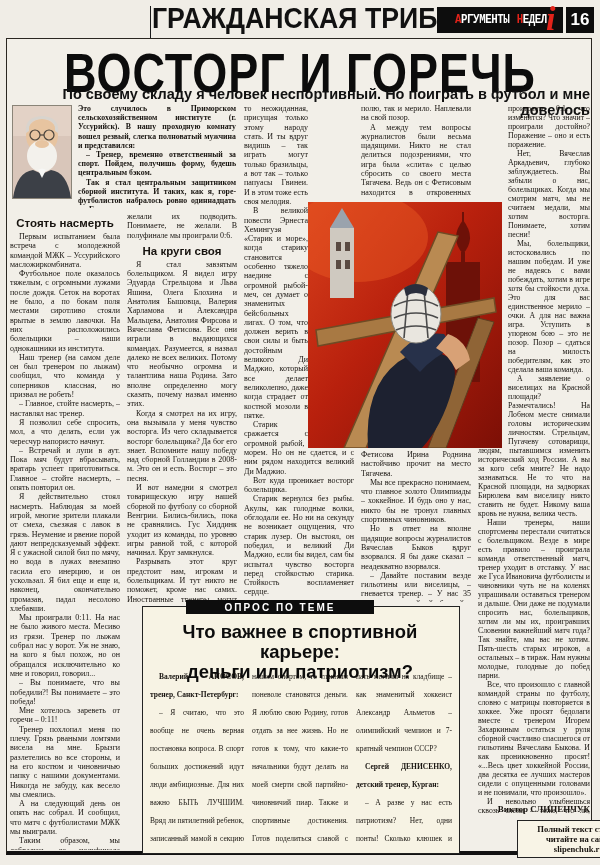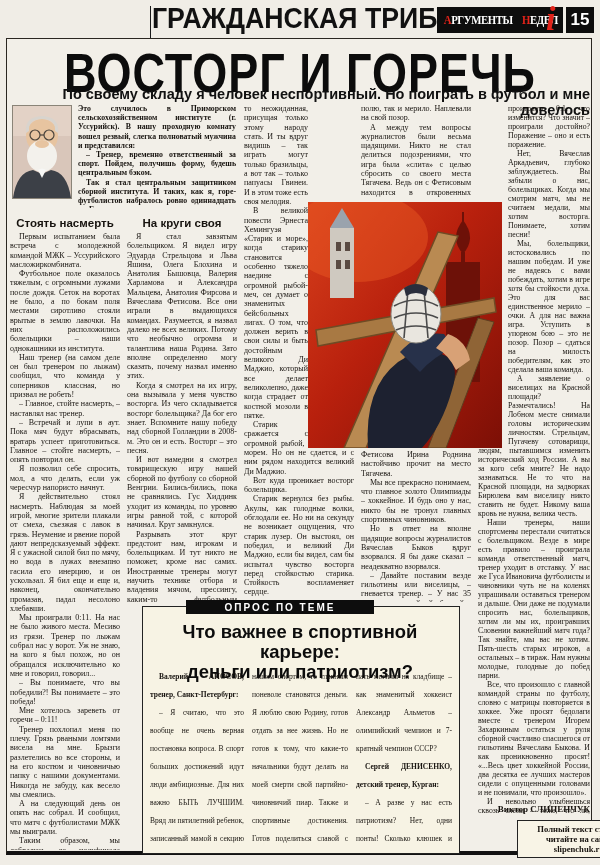--- a/index.html
+++ b/index.html
@@ -8,21 +8,21 @@
   .abs{position:absolute;}
   
   .issue-info{left:6px;top:22px;width:140px;font-family:"Liberation Sans",sans-serif;
       font-size:7.5px;color:#222;margin-top:34px;}
   .mast-rule{left:150px;top:6px;width:0;height:32px;border-left:1px solid #1a1a1a;}
   .section-title{left:152px;top:2px;width:280px;text-align:center;
       font-family:"Liberation Sans",sans-serif;font-weight:700;font-size:29px;
       letter-spacing:0px;transform:scaleX(.92);transform-origin:left top;white-space:nowrap;color:#111;}
   .logo-box{left:437px;top:7px;width:126px;height:26px;background:#0d0d0d;
       display:flex;align-items:center;justify-content:center;gap:3px;
-      font-family:Liberation Serif, serif;font-weight:700;font-size:12px;}
+      font-family:Liberation Mono, monospace;font-weight:700;font-size:12px;}
   .logo-word{display:inline-block;color:#fff;letter-spacing:-0.5px;transform:scaleX(.9);}
   .logo-word::first-letter{color:#e2231a;}
   .logo-i{left:546px;top:2px;font-family:"Liberation Serif",serif;font-style:italic;
       font-weight:700;font-size:34px;color:#e2231a;line-height:1;}
   .page-num{left:566px;top:7px;width:28px;height:26px;background:#0d0d0d;color:#fff;
       font-family:"Liberation Sans",sans-serif;font-weight:700;font-size:17px;
       display:flex;align-items:center;justify-content:center;}
   
   .main-box{left:6px;top:38px;width:584px;height:812px;border:1px solid #2b2721;
       border-bottom:4px solid #121212;background:#f2efe8;}
@@ -69,21 +69,21 @@
 <body>
 
 <div class="abs issue-info">• №9(199), четверг 11 марта 2010 года •</div>
 <div class="abs mast-rule"></div>
 <div class="abs section-title">ГРАЖДАНСКАЯ ТРИБУНА</div>
 <div class="abs logo-box">
   <span class="logo-word">АРГУМЕНТЫ</span>
   <span class="logo-word">НЕДЕЛ</span>
 </div>
 <div class="abs logo-i">i</div>
-<div class="abs page-num">15</div>
+<div class="abs page-num">16</div>
 
 <div class="abs main-box"></div>
 <div class="abs headline">ВОСТОРГ И ГОРЕЧЬ</div>
 <div class="abs deck">По своему складу я человек неспортивный. Но поиграть в футбол и мне довелось</div>
 
 <div class="abs intro" style="left:12px;top:104px;width:224px;height:104px;">
   <span class="portrait"><svg width="58" height="92" viewBox="0 0 58 92">
     <rect width="58" height="92" fill="#d9c6ba"></rect>
     <rect width="58" height="30" fill="#e3d2c6"></rect>
     <ellipse cx="29" cy="30" rx="16" ry="17" fill="#e7c4a0"></ellipse>
@@ -102,31 +102,32 @@
       <p class="blk para">Так я стал центральным защитником сборной института. И таких, как я, горе-футболистов набралось ровно одиннадцать человек. Большинство из нас до этого никогда не играли в футбол.</p>
     </div>
 </div>
 
 <div class="abs col" style="left:10px;top:212px;width:110px;height:638px;">
     <p class="blk subhead">Стоять насмерть</p>
     <p class="blk para">Первым испытанием была встреча с молодежной командой МЖК – Уссурийского масложиркомбината.</p>
     <p class="blk para">Футбольное поле оказалось тяжелым, с огромными лужами после дождя. Сеток на воротах не было, а по бокам поля местами сиротливо стояли врытые в землю лавочки. На них расположились болельщики – наши однокашники из института.</p>
     <p class="blk para">Наш тренер (на самом деле он был тренером по лыжам) сообщил, что команда у соперников классная, но призвал не робеть!</p>
     <p class="blk para">– Главное, стойте насмерть, – наставлял нас тренер.</p>
+    <p class="blk para">Я позволил себе спросить, мол, а что делать, если уж чересчур напористо начнут.</p>
     <p class="blk para">– Встречай и лупи в аут. Пока мяч будут вбрасывать, вратарь успеет приготовиться. Главное – стойте насмерть, – опять повторил он.</p>
-    <p class="blk para">Я позволил себе спросить, мол, а что делать, если уж чересчур напористо начнут.</p>
     <p class="blk para">Я действительно стоял насмерть. Наблюдая за моей игрой, многие зрители плакали от смеха, съезжая с лавок в грязь. Неумение и рвение порой дают непредсказуемый эффект. Я с ужасной силой бил по мячу, но вода в лужах внезапно гасила его инерцию, и он ускользал. Я бил еще и еще и, наконец, окончательно промазав, падал несолоно хлебавши.</p>
     <p class="blk para">Мы проиграли 0:11. На нас не было живого места. Месиво из грязи. Тренер по лыжам собрал нас у ворот. Уж не знаю, на кого я был похож, но он обращался исключительно ко мне и говорил, говорил...</p>
     <p class="blk para">– Вы понимаете, что вы победили?! Вы понимаете – это победа!</p>
     <p class="blk para">Мне хотелось зареветь от горечи – 0:11!</p>
     <p class="blk para">Тренер похлопал меня по плечу. Грязь рваными ломтями висела на мне. Брызги разлетелись во все стороны, и на его костюм и чиновничью папку с нашими документами. Никогда не забуду, как весело мы смеялись.</p>
     <p class="blk para">А на следующий день он опять нас собрал. И сообщил, что матч с футболистами МЖК мы выиграли.</p>
     <p class="blk para">Таким образом, мы добрались до полуфинала первенства между факультетами. Наши болельщики ходили на матчи, потому что точно знали – мы будем стоять насмерть. Мы же, в свою очередь, чувствовали ответственность и не</p>
   </div>
 <div class="abs col" style="left:127px;top:212px;width:110px;height:390px;">
+    <p class="blk cont">желали их подводить. Понимаете, не желали. В полуфинале мы проиграли 0:6.</p>
     <p class="blk subhead">На круги своя</p>
     <p class="blk para">Я стал завзятым болельщиком. Я видел игру Эдуарда Стрельцова и Льва Яшина, Олега Блохина и Анатолия Бышовца, Валерия Харламова и Александра Мальцева, Анатолия Фирсова и Вячеслава Фетисова. Все они играли в выдающихся командах. Разумеется, я назвал далеко не всех великих. Потому что необычно огромна и талантлива наша Родина. Зато вполне определенно могу сказать, почему назвал именно этих.</p>
     <p class="blk para">Когда я смотрел на их игру, она вызывала у меня чувство восторга. Из чего складывается восторг болельщика? Да бог его знает. Вспомните нашу победу над сборной Голландии в 2008-м. Это он и есть. Восторг – это песня.</p>
     <p class="blk para">И вот намедни я смотрел товарищескую игру нашей сборной по футболу со сборной Венгрии. Бились-бились, пока не сравнялись. Гус Хиддинк уходит из команды, по уровню игры равной той, с которой начинал. Круг замкнулся.</p>
     <p class="blk para">Разрывать этот круг предстоит нам, игрокам и болельщикам. И тут никто не поможет, кроме нас самих. Иностранные тренеры могут научить технике отбора и владения мячом, прессингу, каким-то футбольным премудростям. Но в мировых чемпионатах, где технический уровень команд практически одинаков, – первостепенен дух.</p>
   </div>
 <div class="abs col" style="left:244px;top:104px;width:110px;height:498px;">
   <div class="spacer-right"></div>
   <div style="display:contents"><p class="blk cont">то неожиданная, присущая только этому народу стать. И ты вдруг видишь – так играть могут только бразильцы, а вот так – только папуасы Гвинеи. И в этом тоже есть своя мелодия.</p><p class="blk para">В великой повести Эрнеста Хемингуэя «Старик и море», когда старику становится особенно тяжело наедине с огромной рыбой-меч, он думает о знаменитых бейсбольных лигах. О том, что должен верить в свои силы и быть достойным великого Ди Маджио, который все делает великолепно, даже когда страдает от костной мозоли в пятке.</p><p class="blk para">Старик сражается с огромной рыбой, с акулами, с морем. Но он не сдается, и с ним рядом находится великий Ди Маджио.</p><p class="blk para">Вот куда проникает восторг болельщика.</p><p class="blk para">Старик вернулся без рыбы. Акулы, как голодные волки, обглодали ее. Но ни на секунду не возникает ощущения, что старик лузер. Он выстоял, он победил, и великий Ди Маджио, если бы видел, сам бы испытал чувство восторга перед стойкостью старика. Стойкость воспламеняет сердце.</p><p class="blk subhead">Казнь надо еще заслужить</p></div>
 </div>

